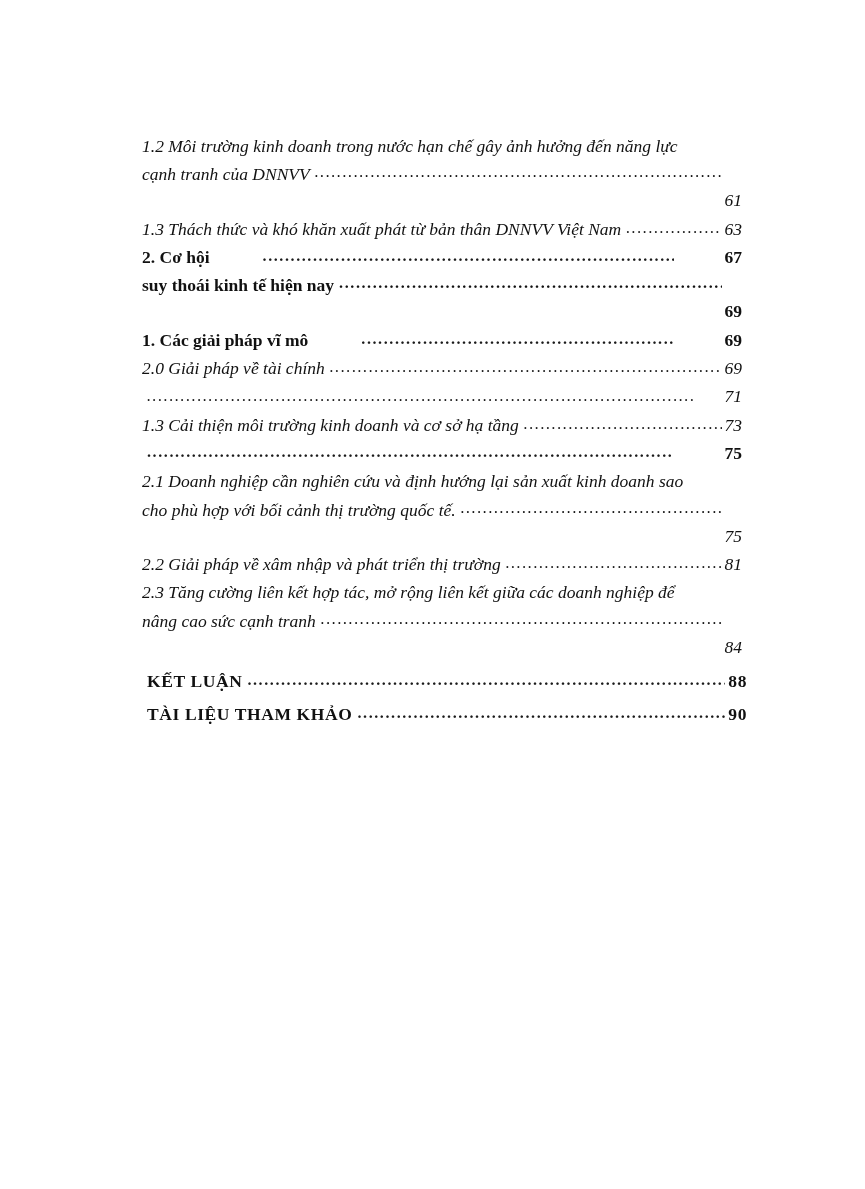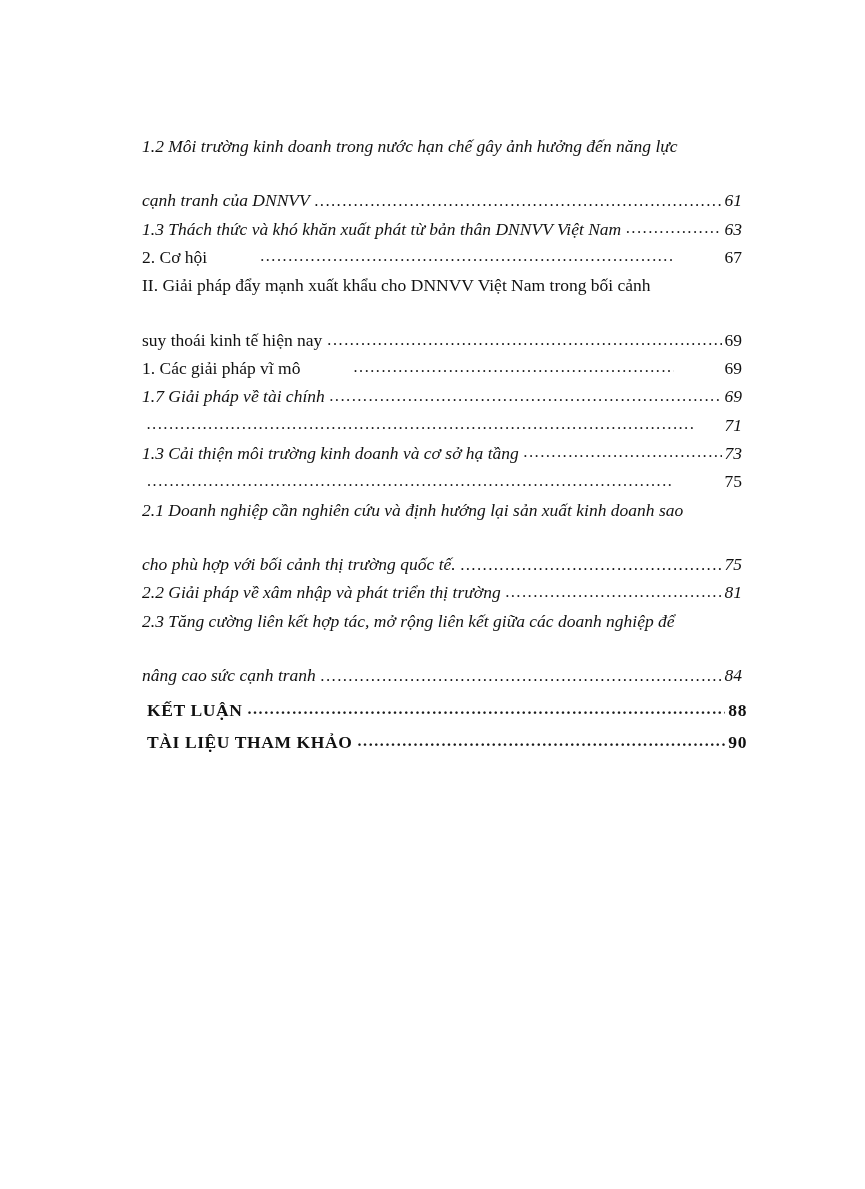--- a/index.html
+++ b/index.html
@@ -55,38 +55,38 @@
   .toc-entry .page-num {
     flex: 0 0 auto;
     text-align: right;
   }
   
   .it {
     font-style: italic;
   }
   
   .bd {
-    font-weight: normal;
+    font-weight: bold;
     font-style: normal;
     gap: 48px;
   }
   
   .wrap {
     display: block;
     font-size: 17.5px;
     line-height: 1.62;
     width: 100%;
   }
   .wrap .line1 {
     display: block;
     white-space: nowrap;
   }
   .wrap .line2 {
     display: flex;
-    align-items: flex-end;
+    align-items: flex-start;
     width: 100%;
     white-space: nowrap;
   }
   .wrap .line2 .label {
     flex: 0 0 auto;
   }
   .wrap .line2 .leader {
     flex: 1 1 auto;
     overflow: hidden;
     white-space: nowrap;
@@ -128,36 +128,35 @@
       <span class="page-num">63</span>
     </div>
 
     <div class="toc-entry bd">
       <span class="label">2. Cơ hội</span>
       <span class="leader">..................................................................................................</span>
       <span class="page-num">67</span>
     </div>
 
     <div class="wrap bd">
-      <span class="line1">II. Giải pháp đẩy mạnh xuất khẩu cho DNNVV Việt Nam trong bối cảnh</span>
       <span class="line2">
         <span class="label">suy thoái kinh tế hiện nay</span>
         <span class="leader">..................................................................................................</span>
         <span class="page-num">69</span>
       </span>
     </div>
 
     <div class="toc-entry bd">
       <span class="label">1. Các giải pháp vĩ mô</span>
       <span class="leader">..................................................................................................</span>
       <span class="page-num">69</span>
     </div>
 
     <div class="toc-entry it">
-      <span class="label">1.7 Giải pháp về tài chính</span>
+      <span class="label">2.0 Giải pháp về tài chính</span>
       <span class="leader">..................................................................................................</span>
       <span class="page-num">69</span>
     </div>
 
     <div class="toc-entry it">
       <span class="leader">..................................................................................................</span>
       <span class="page-num">71</span>
     </div>
 
     <div class="toc-entry it">

